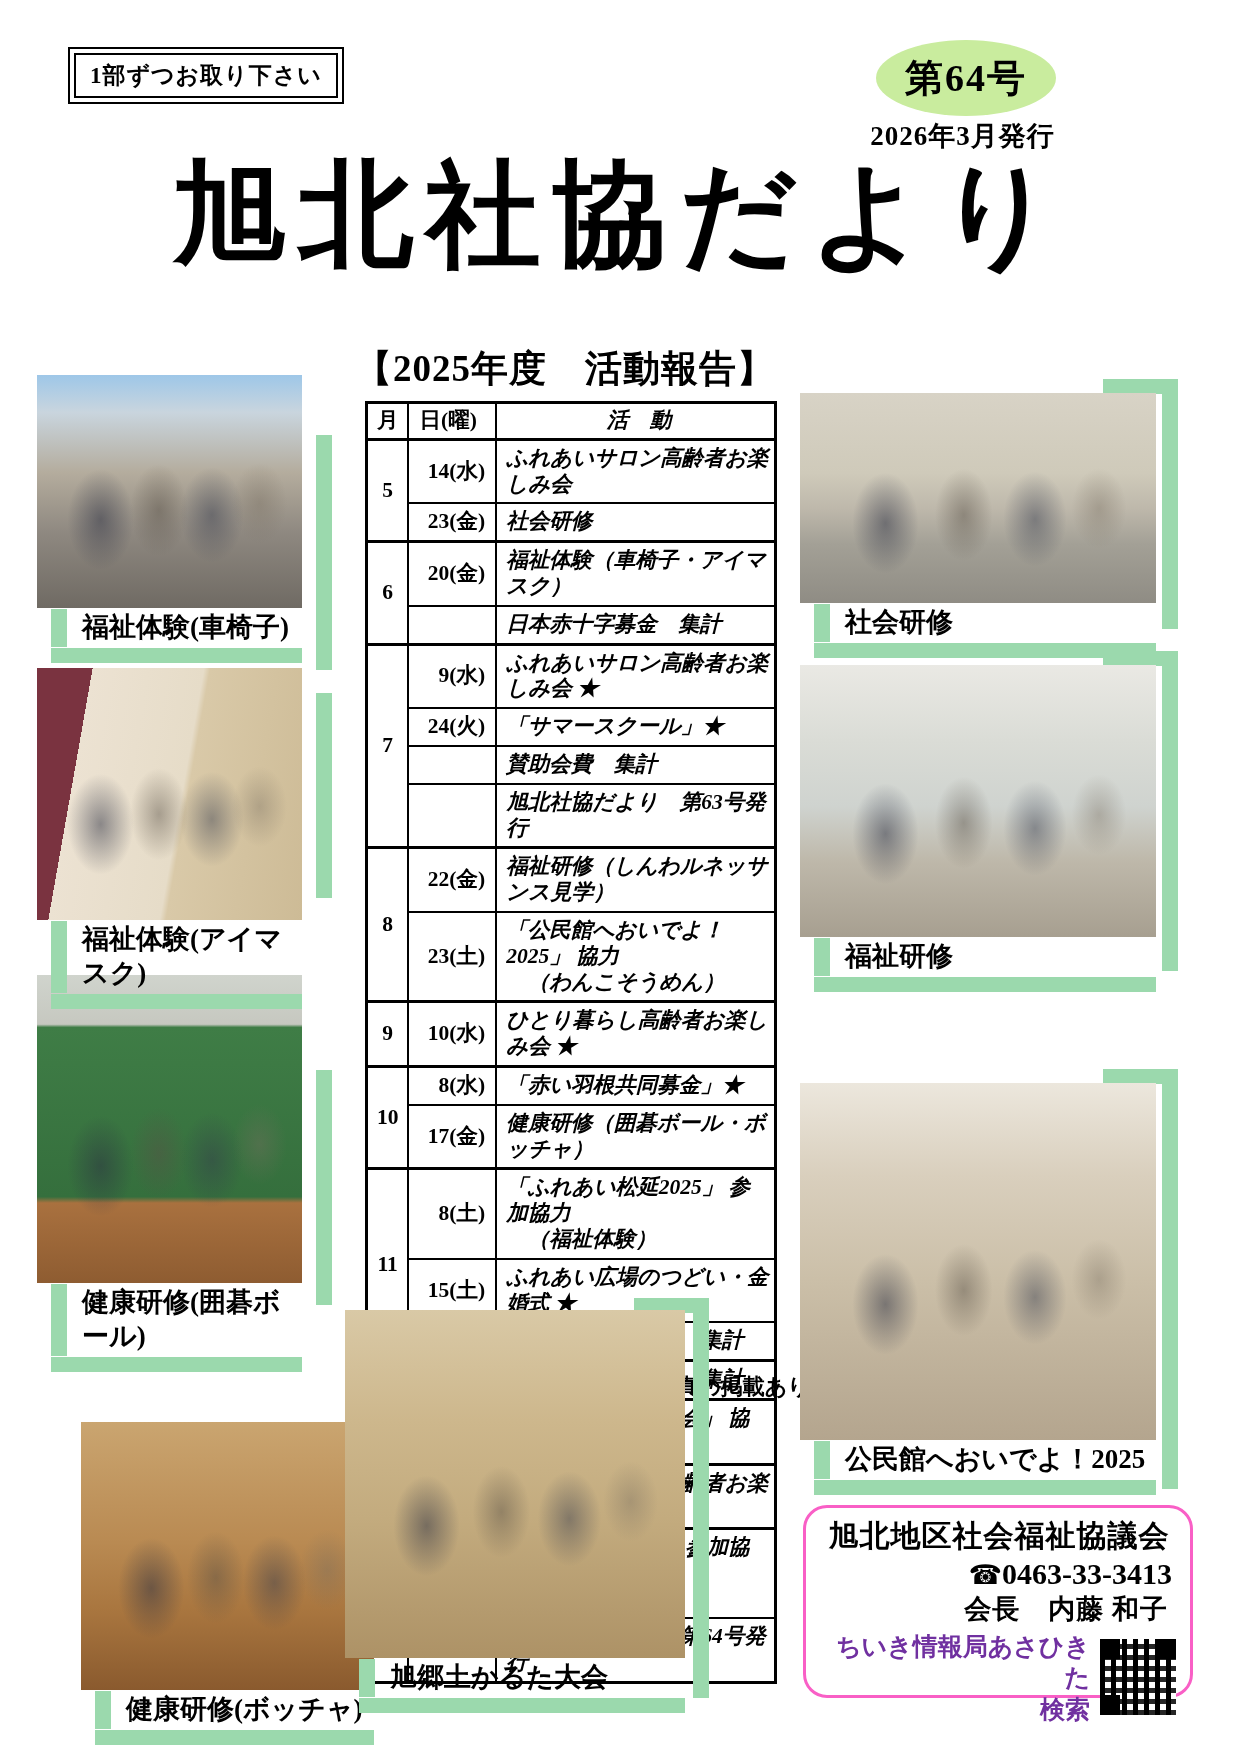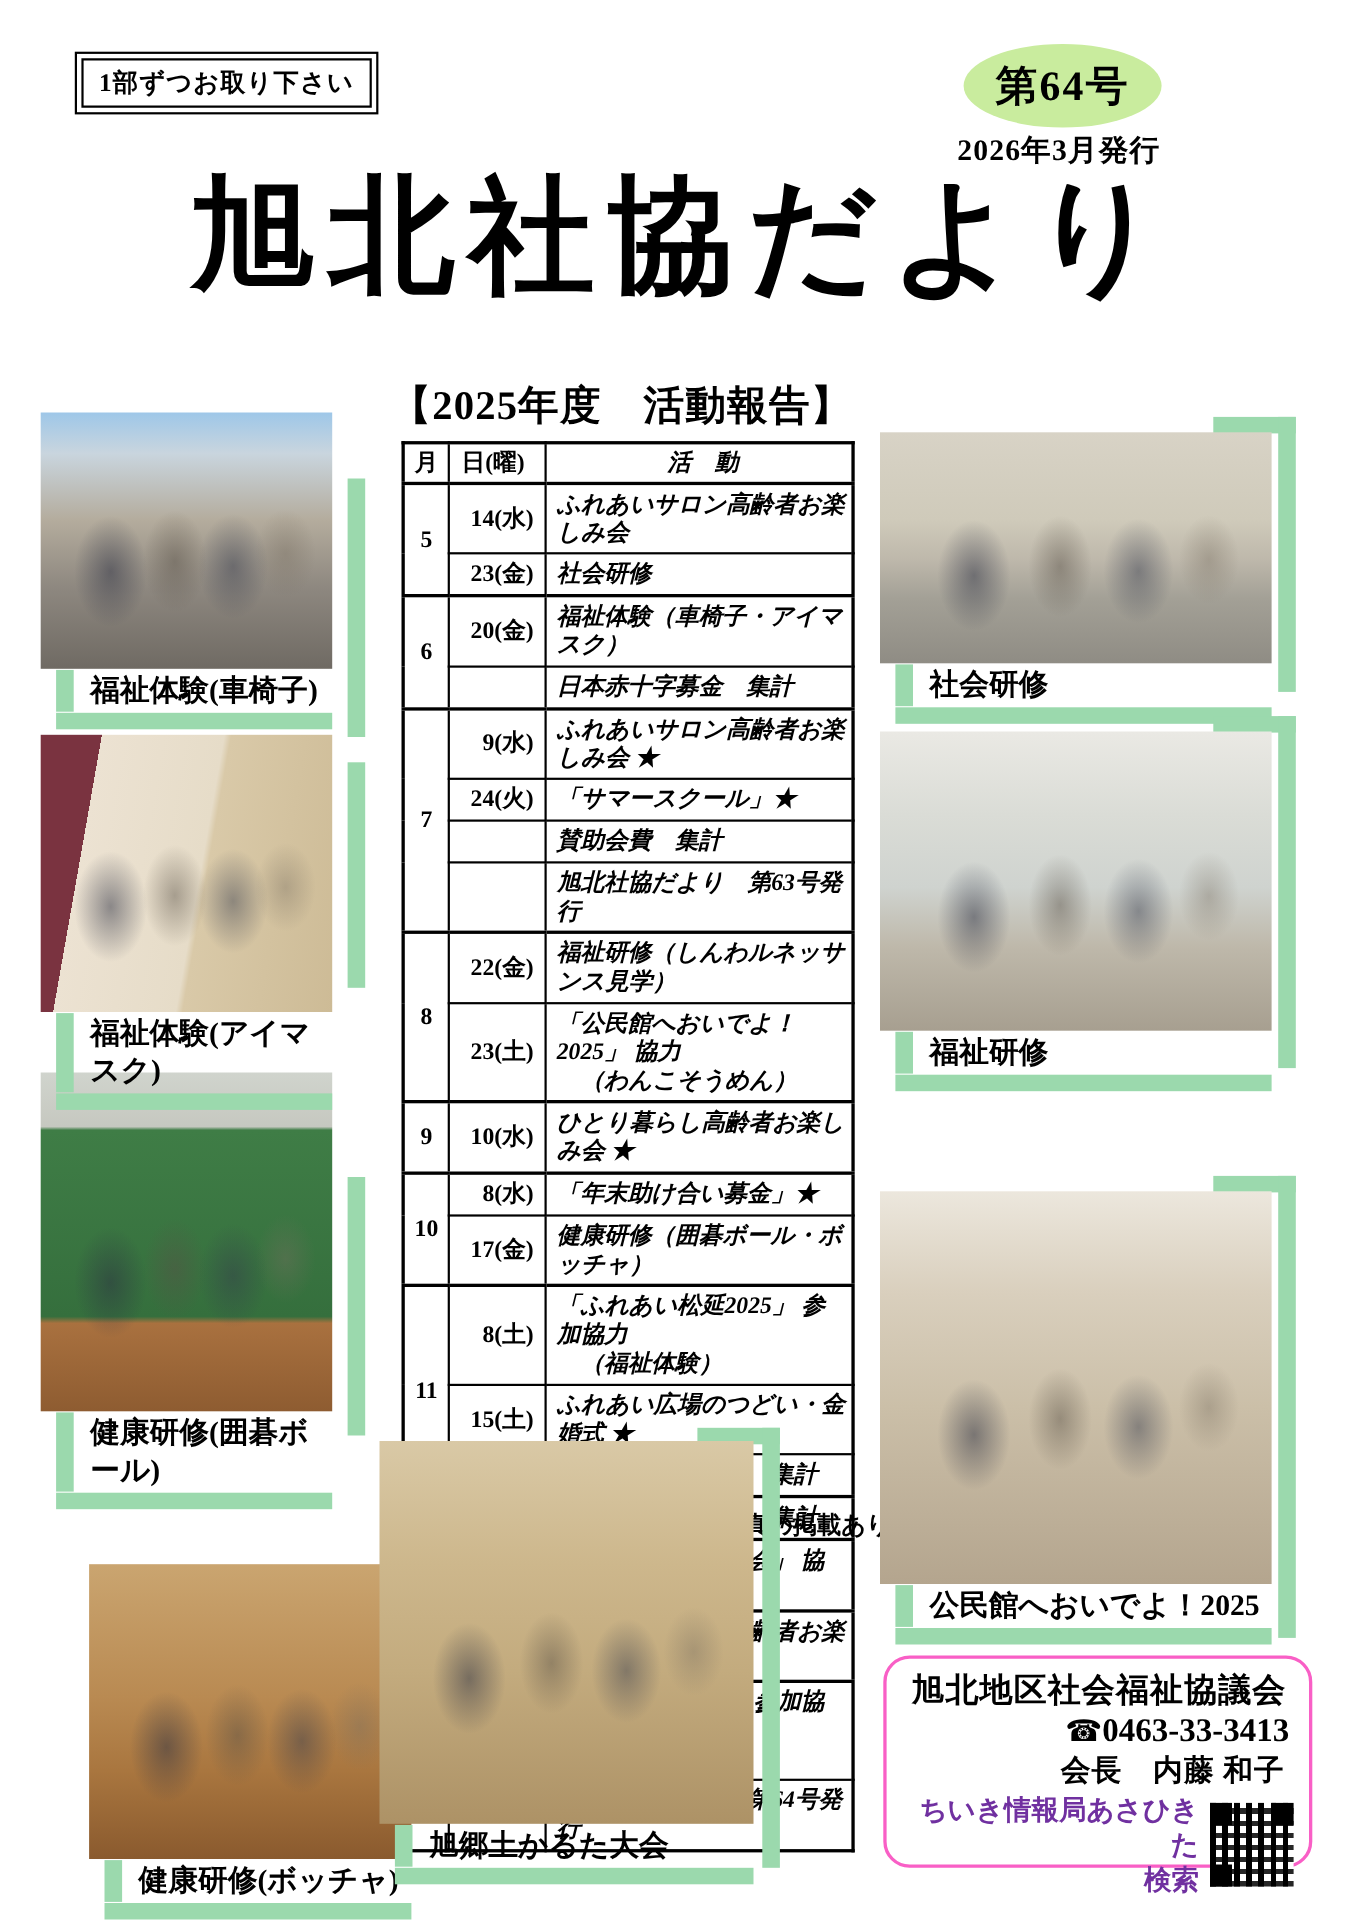--- a/index.html
+++ b/index.html
@@ -186,21 +186,21 @@
 　（わんこそうめん）</td>
         </tr>
         <tr class="group-start">
           <td class="col-month" rowspan="1">9</td>
           <td class="col-day">10(水)</td>
           <td class="col-activity">ひとり暮らし高齢者お楽しみ会 ★</td>
         </tr>
         <tr class="group-start">
           <td class="col-month" rowspan="2">10</td>
           <td class="col-day">8(水)</td>
-          <td class="col-activity">「年末助け合い募金」★</td>
+          <td class="col-activity">「赤い羽根共同募金」★</td>
         </tr>
         <tr>
           <td class="col-day">17(金)</td>
           <td class="col-activity">健康研修（囲碁ボール・ボッチャ）</td>
         </tr>
         <tr class="group-start">
           <td class="col-month" rowspan="3">11</td>
           <td class="col-day">8(土)</td>
           <td class="col-activity">「ふれあい松延2025」 参加協力
 　（福祉体験）</td>

